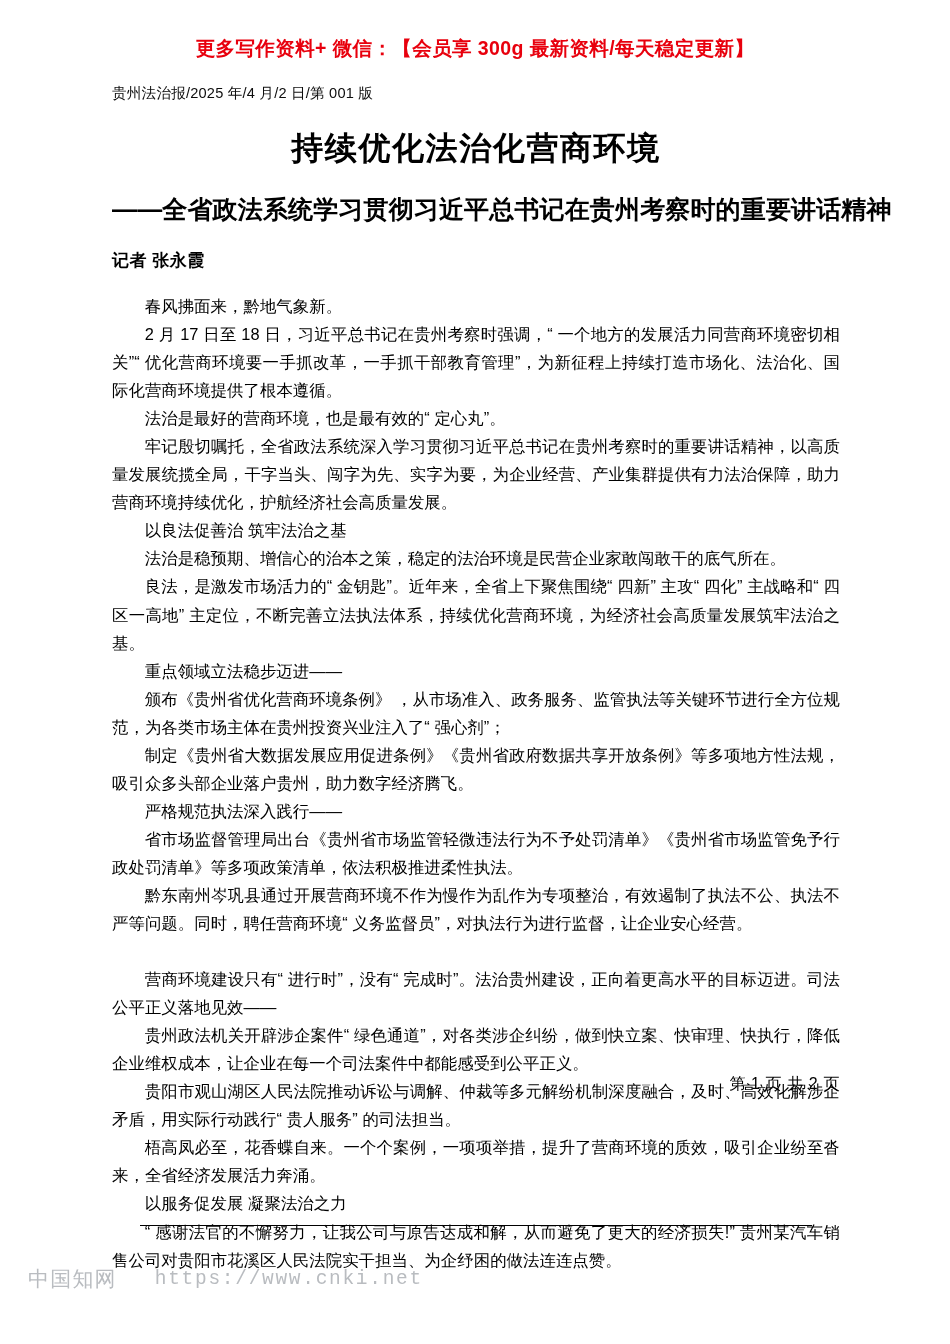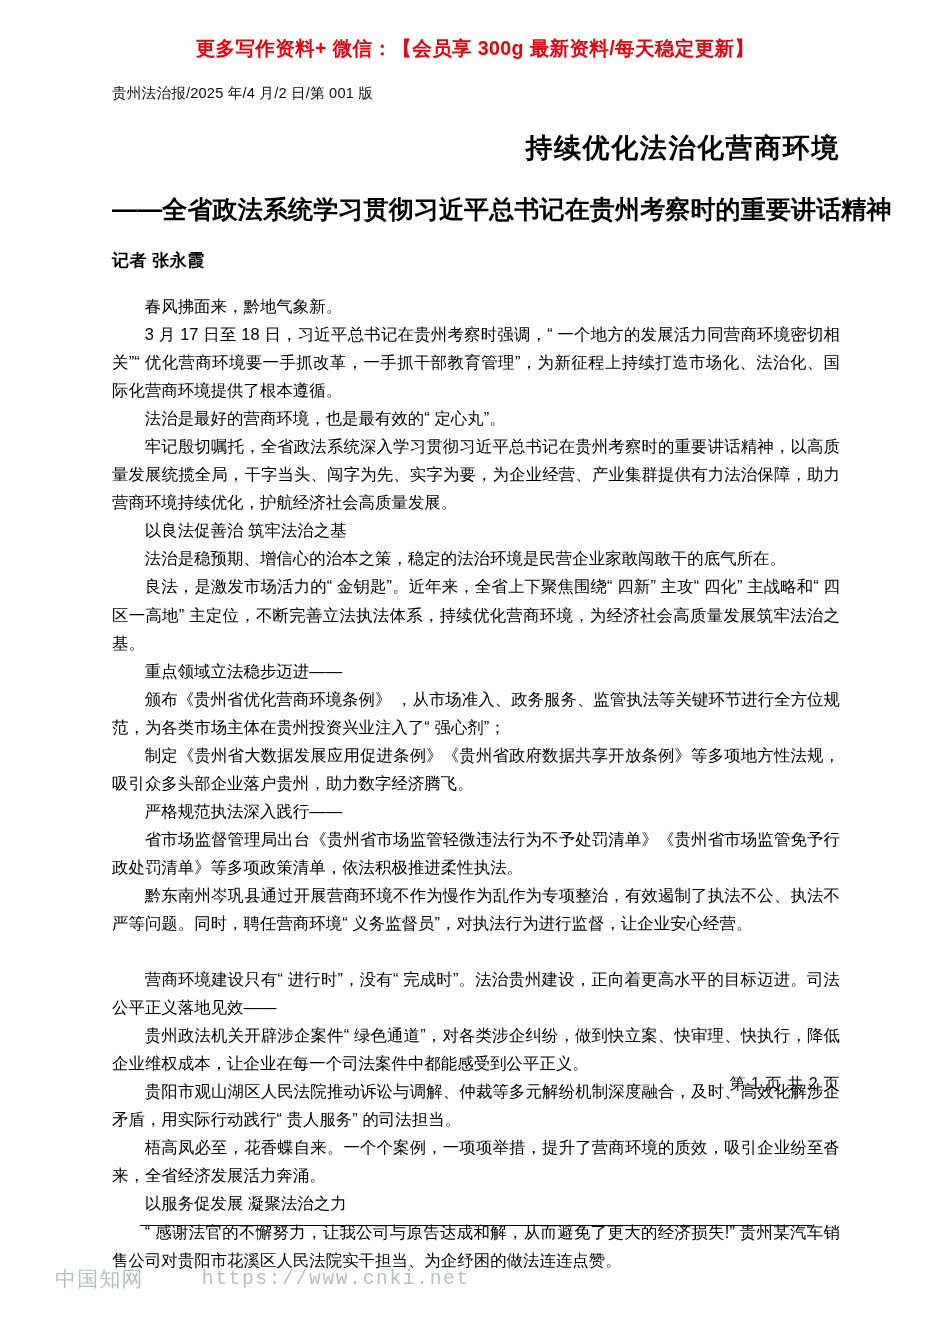--- a/index.html
+++ b/index.html
@@ -54,22 +54,22 @@
 
   .source-line {
     font-size: 14.6px;
     line-height: 22px;
     margin-top: 30px;
     letter-spacing: 0.2px;
     color: #0d0d0d;
   }
 
   .doc-title {
-    text-align: right;
-    font-size: 27px;
+    text-align: center;
+    font-size: 32px;
     font-weight: bold;
     letter-spacing: 1.6px;
     margin-top: 26px;
     line-height: 36px;
     color: #000;
   }
 
   .doc-subtitle {
     text-align: center;
     font-size: 25px;
@@ -137,25 +137,24 @@
     top: 1213px;
     display: flex;
     align-items: center;
     color: #b9bcc0;
     white-space: nowrap;
   }
   .watermark .wm-logo {
     font-size: 21px;
     letter-spacing: 1.2px;
     font-family: Liberation Serif, serif;
-    margin-left: 27px;
   }
   .watermark .wm-url {
     font-size: 19.5px;
-    margin-left: 58px;
+    margin-left: 38px;
     letter-spacing: 1.7px;
     font-family: "Liberation Mono", "DejaVu Sans Mono", monospace;
   }
 </style>
 </head>
 <body>
 
 <div class="promo-banner">
   <div class="promo-text">更多写作资料+ 微信：【会员享 300g 最新资料/每天稳定更新】</div>
 </div>
@@ -166,21 +165,21 @@
     <div class="source-line">贵州法治报/2025 年/4 月/2 日/第 001 版</div>
 
     <h1 class="doc-title">持续优化法治化营商环境</h1>
 
     <h2 class="doc-subtitle">——全省政法系统学习贯彻习近平总书记在贵州考察时的重要讲话精神</h2>
 
     <div class="byline">记者  张永霞</div>
 
     <div class="body-block">
       <p class="para">春风拂面来，黔地气象新。</p>
-      <p class="para">3 月 17 日至 18 日，习近平总书记在贵州考察时强调，“ 一个地方的发展活力同营商环境密切相关”“ 优化营商环境要一手抓改革，一手抓干部教育管理”，为新征程上持续打造市场化、法治化、国际化营商环境提供了根本遵循。</p>
+      <p class="para">2 月 17 日至 18 日，习近平总书记在贵州考察时强调，“ 一个地方的发展活力同营商环境密切相关”“ 优化营商环境要一手抓改革，一手抓干部教育管理”，为新征程上持续打造市场化、法治化、国际化营商环境提供了根本遵循。</p>
       <p class="para">法治是最好的营商环境，也是最有效的“ 定心丸”。</p>
       <p class="para">牢记殷切嘱托，全省政法系统深入学习贯彻习近平总书记在贵州考察时的重要讲话精神，以高质量发展统揽全局，干字当头、闯字为先、实字为要，为企业经营、产业集群提供有力法治保障，助力营商环境持续优化，护航经济社会高质量发展。</p>
       <p class="para">以良法促善治 筑牢法治之基</p>
       <p class="para">法治是稳预期、增信心的治本之策，稳定的法治环境是民营企业家敢闯敢干的底气所在。</p>
       <p class="para">良法，是激发市场活力的“ 金钥匙”。近年来，全省上下聚焦围绕“ 四新” 主攻“ 四化” 主战略和“ 四区一高地” 主定位，不断完善立法执法体系，持续优化营商环境，为经济社会高质量发展筑牢法治之基。</p>
       <p class="para">重点领域立法稳步迈进——</p>
       <p class="para">颁布《贵州省优化营商环境条例》 ，从市场准入、政务服务、监管执法等关键环节进行全方位规范，为各类市场主体在贵州投资兴业注入了“ 强心剂”；</p>
       <p class="para">制定《贵州省大数据发展应用促进条例》《贵州省政府数据共享开放条例》等多项地方性法规，吸引众多头部企业落户贵州，助力数字经济腾飞。</p>
       <p class="para">严格规范执法深入践行——</p>
       <p class="para">省市场监督管理局出台《贵州省市场监管轻微违法行为不予处罚清单》《贵州省市场监管免予行政处罚清单》等多项政策清单，依法积极推进柔性执法。</p>

